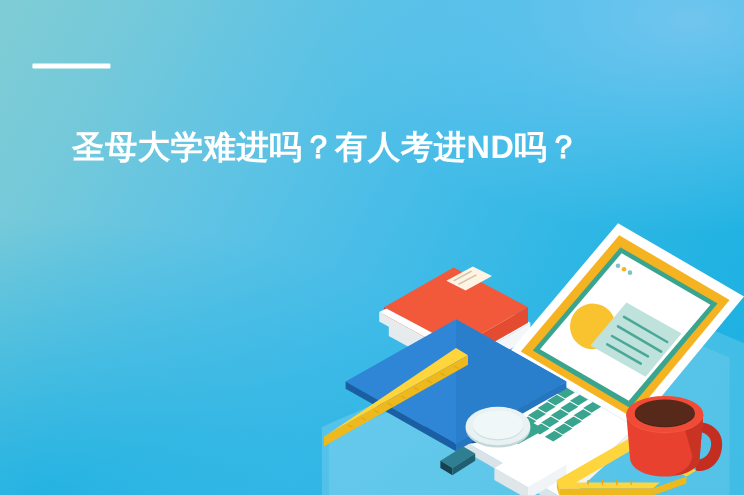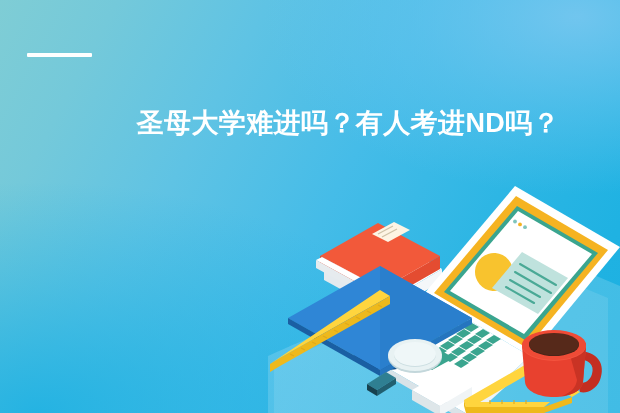--- a/index.html
+++ b/index.html
@@ -56,21 +56,20 @@
     position: absolute;
     left: 60px;
     top: 104px;
     width: 500px;
     color: #ffffff;
     font-size: 27px;
     font-weight: bold;
     letter-spacing: 0.4px;
     line-height: 38px;
     white-space: nowrap;
-    text-align: right;
   }
   
   .illus {
     position: absolute;
     left: 268px;
     top: 168px;
     width: 352px;
     height: 245px;
   }
   .illus svg { display: block; width: 100%; height: 100%; }

